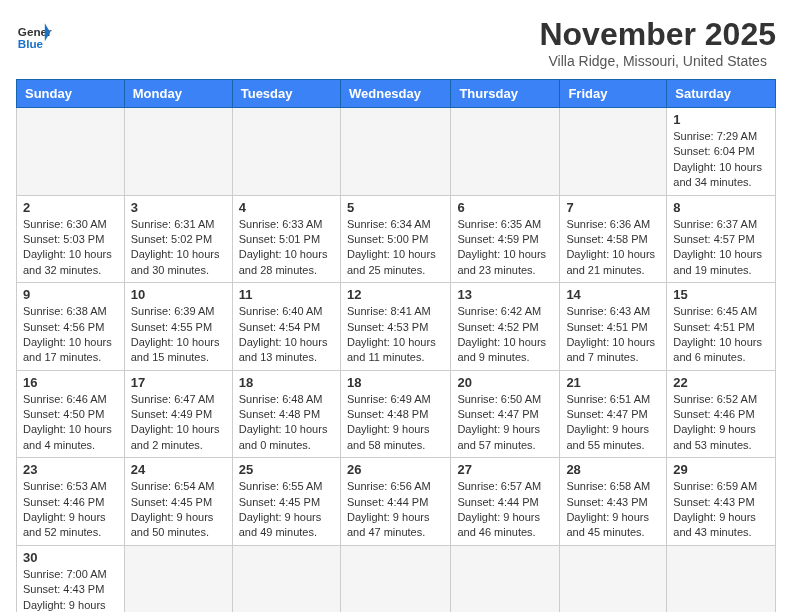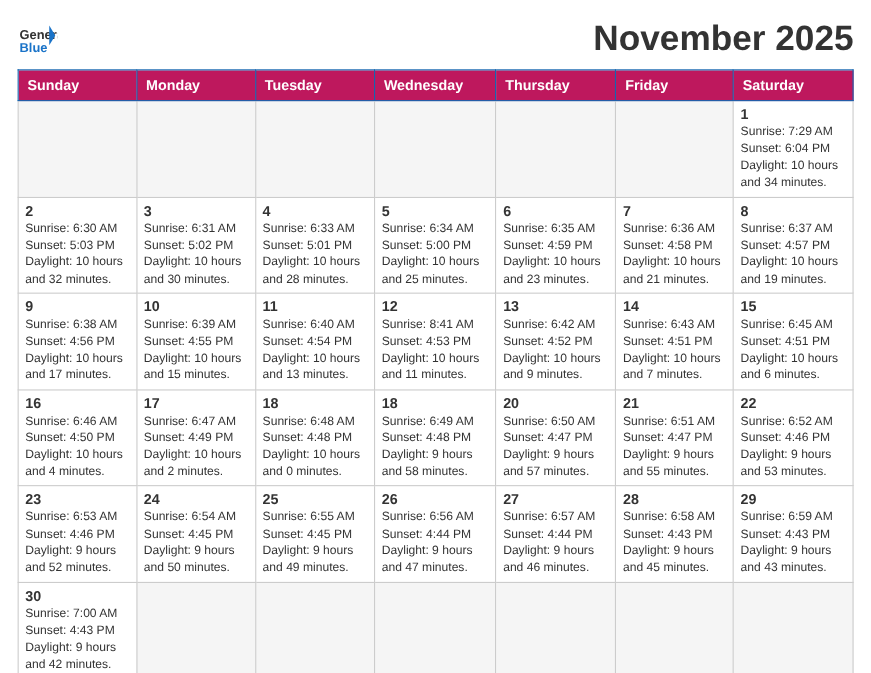--- a/index.html
+++ b/index.html
@@ -36,21 +36,21 @@
     .location-title {
       font-size: 14px;
       color: #555;
     }
     .calendar {
       width: 100%;
       border-collapse: collapse;
       border: 1px solid #bbb;
     }
     .calendar th {
-      background: #be185d;
+      background: #3b82f6;
       color: #fff;
       font-size: 13px;
       font-weight: bold;
       text-align: left;
       padding: 6px 8px;
       border: 1px solid #1565b0;
     }
     .calendar td {
       border: 1px solid #ccc;
       vertical-align: top;
@@ -86,20 +86,21 @@
 <div class="header">
   <div class="logo">
     <svg class="logo-icon" viewBox="0 0 40 40">
       <text x="2" y="22" font-size="13" font-weight="bold" fill="#333" font-family="Arial">General</text>
       <text x="2" y="35" font-size="13" font-weight="bold" fill="#1a73c8" font-family="Arial">Blue</text>
       <polygon points="32,8 38,18 32,28" fill="#1a73c8"></polygon>
     </svg>
   </div>
   <div class="title-block">
     <div class="month-title">November 2025</div>
+    <div class="location-title">Villa Ridge, Missouri, United States</div>
   </div>
 </div>
 
 <table class="calendar">
   <thead>
     <tr>
     <th>Sunday</th>
         <th>Monday</th>
         <th>Tuesday</th>
         <th>Wednesday</th>

